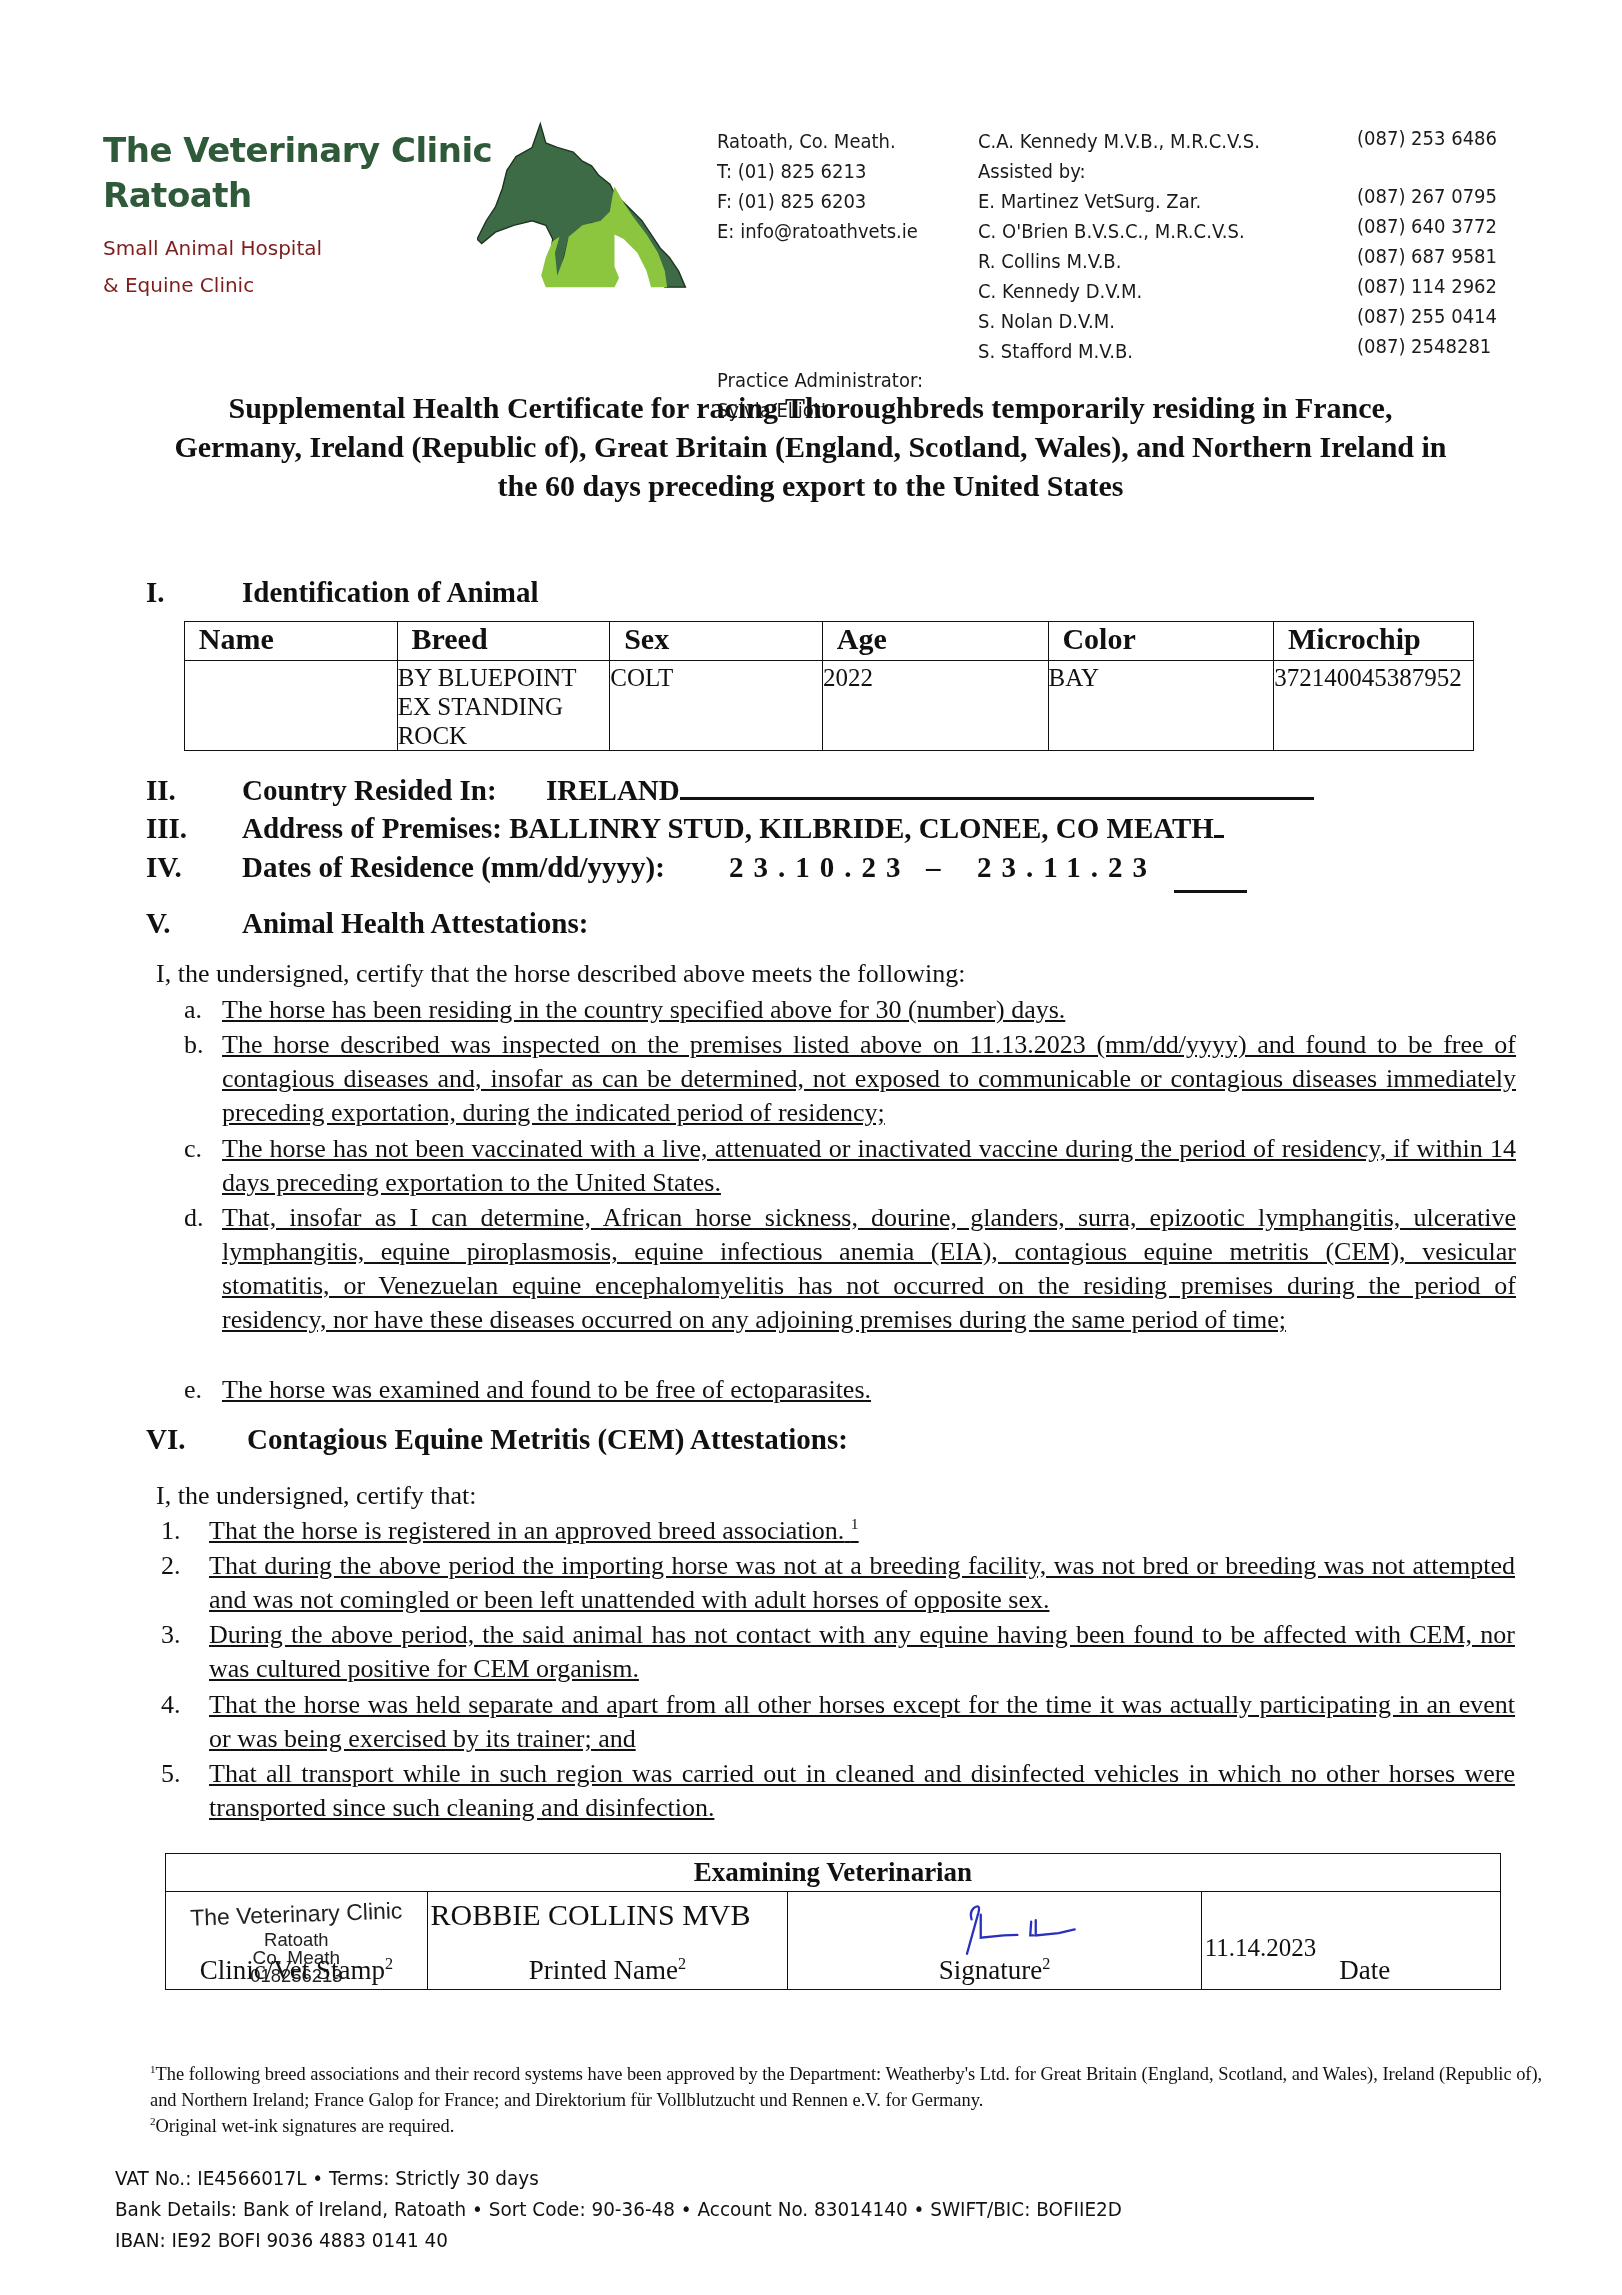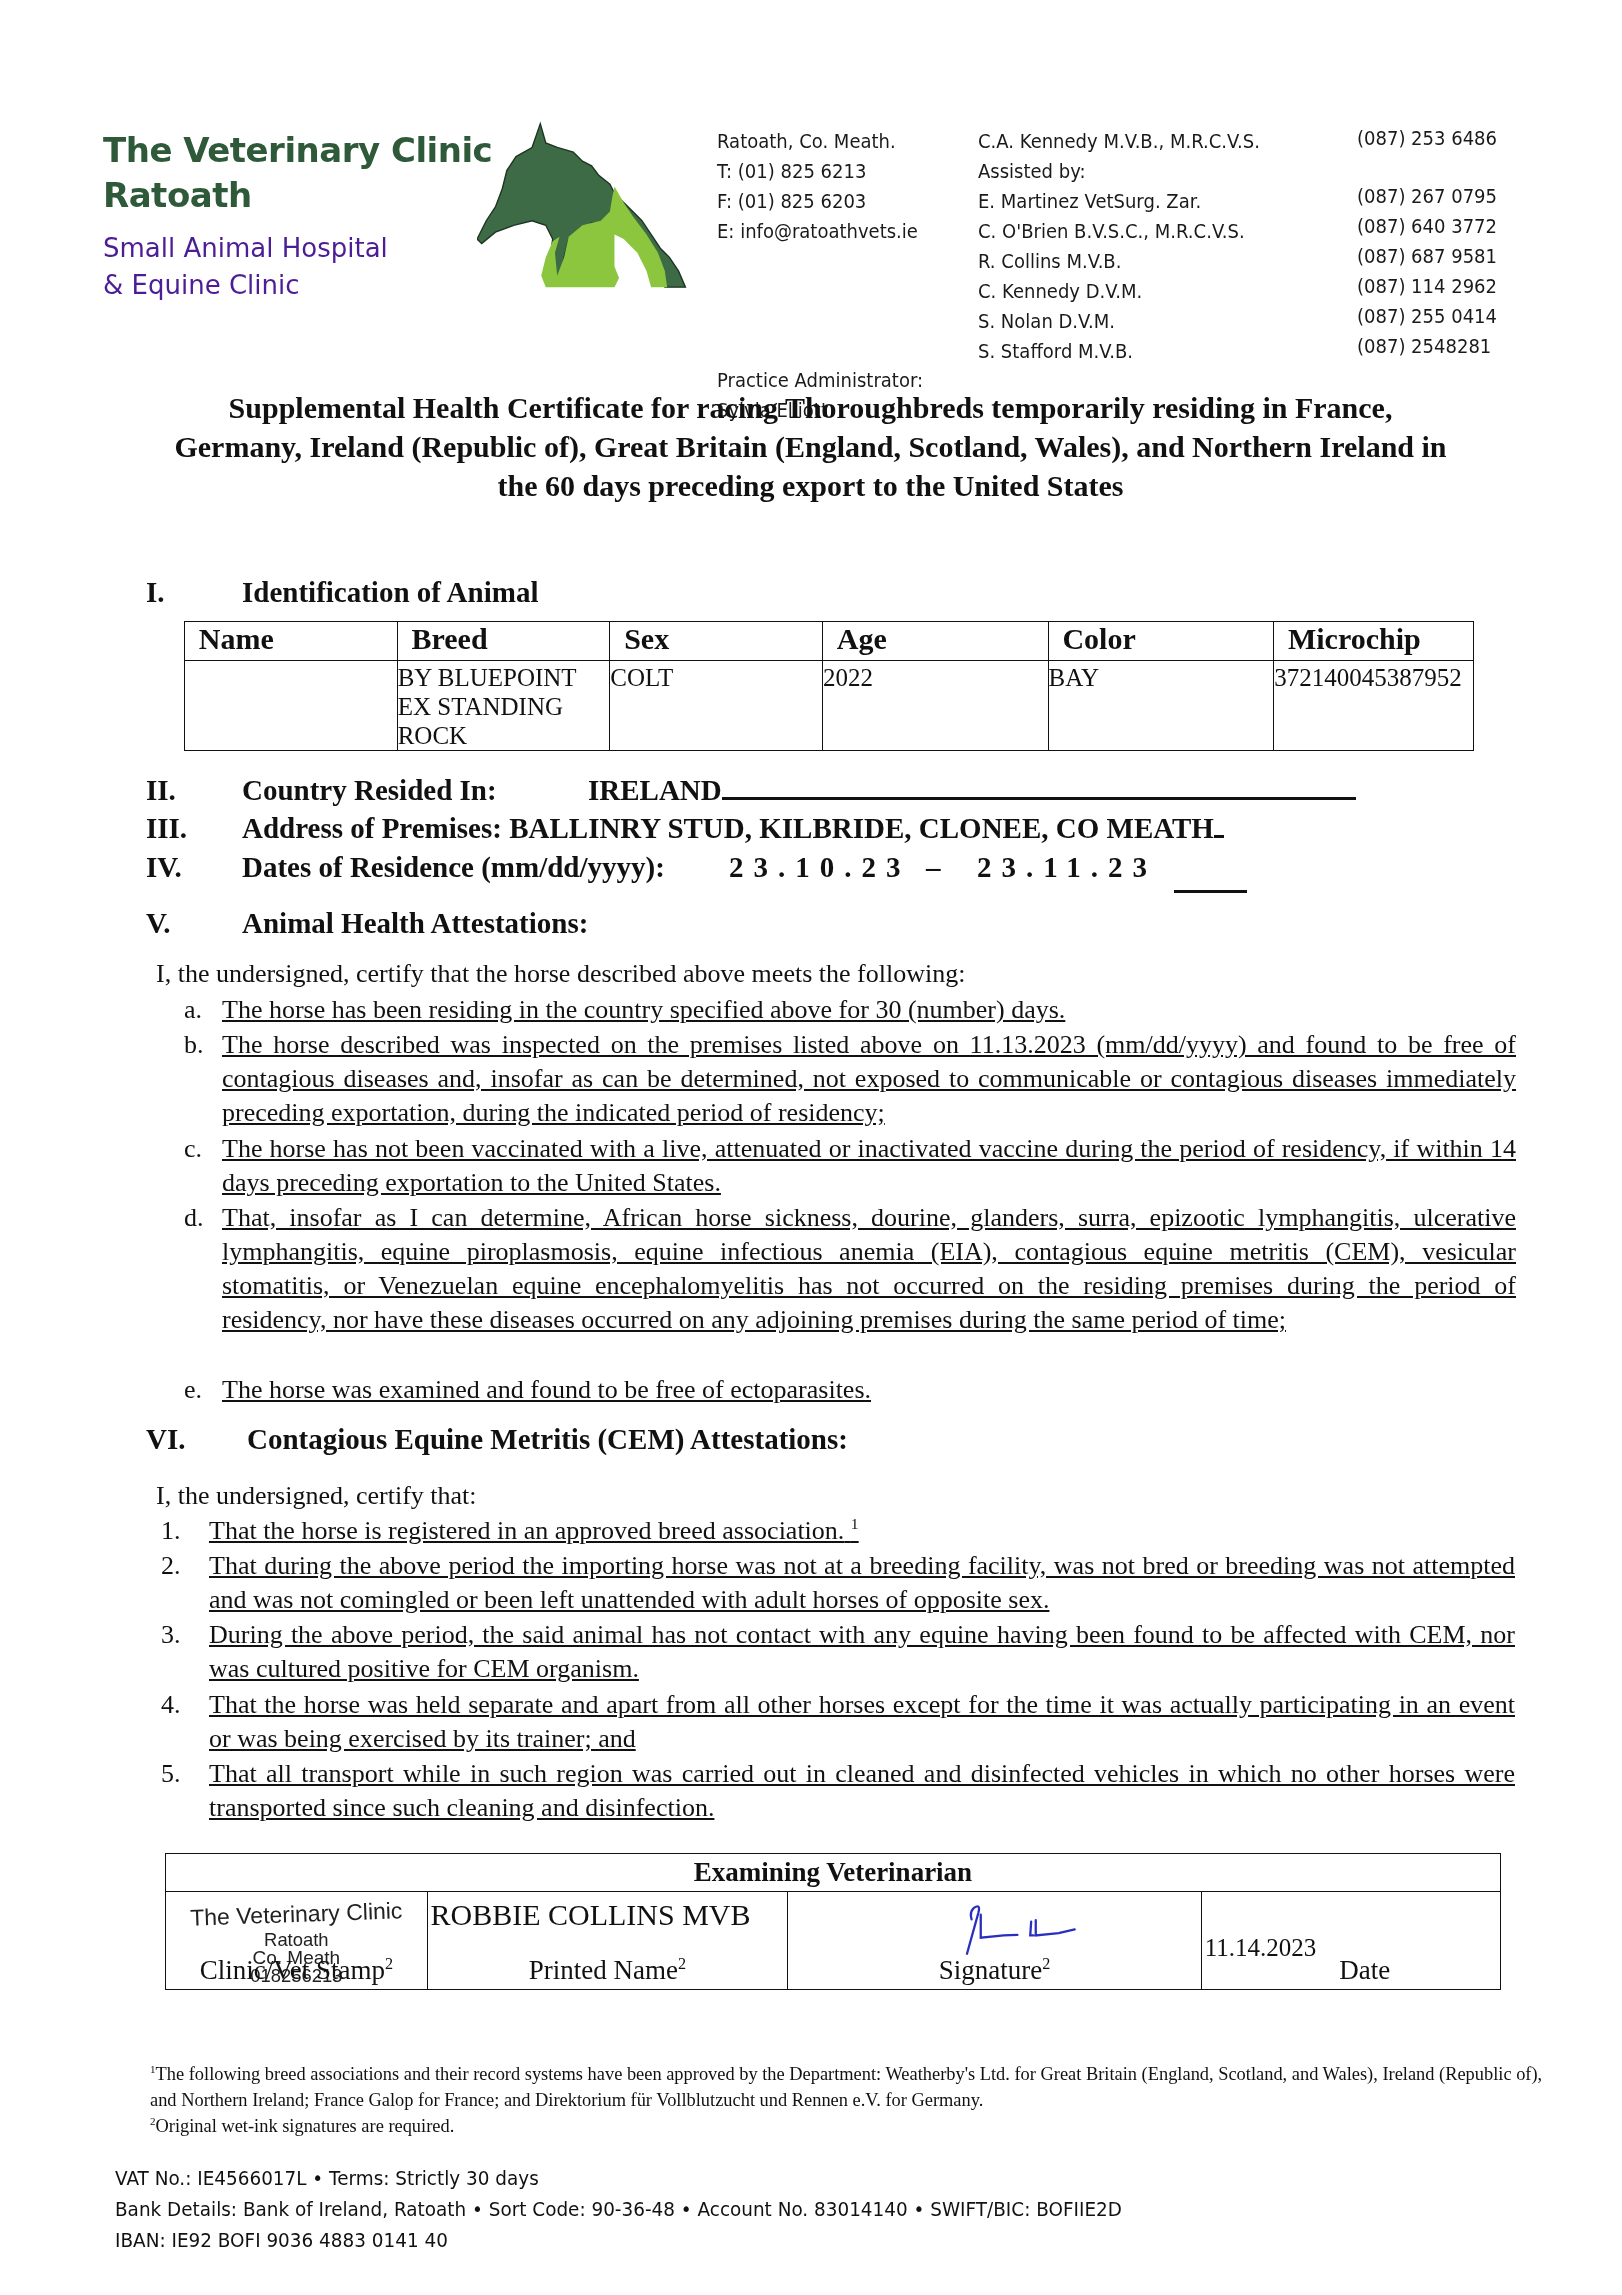--- a/index.html
+++ b/index.html
@@ -3,21 +3,21 @@
 <meta charset="utf-8">
 <style>
   html, body { margin: 0; padding: 0; background: #ffffff; }
   body { width: 1623px; height: 2295px; position: relative; overflow: hidden; color: #111; }
   .abs { position: absolute; }
   .sans { font-family: "DejaVu Sans", sans-serif; }
   .serif { font-family: "Liberation Serif", "DejaVu Serif", serif; }
 
   
   .logo-title { left: 103px; top: 128px; font-size: 34px; font-weight: bold; color: #2f5a3a; line-height: 45px; letter-spacing: -0.5px; }
-  .logo-sub { left: 103px; top: 230px; font-size: 26px; color: #4c1d95; line-height: 37px; }
+  .logo-sub { left: 103px; top: 230px; font-size: 20px; color: #7f1d1d; line-height: 37px; }
   .horse { left: 477px; top: 120px; width: 220px; height: 174px; }
 
   .contact { font-size: 20px; line-height: 30px; color: #1a1a1a; transform: scaleX(0.9); transform-origin: left top; }
   .contact-col1 { left: 717px; top: 126px; }
   .contact-col1 .gap { height: 119px; }
   .contact-col2 { left: 978px; top: 126px; }
   .contact-col3 { left: 1357px; top: 123px; }
   .contact-col3 .gap { height: 27.5px; }
 
   
@@ -137,21 +137,21 @@
       <td>2022</td>
       <td>BAY</td>
       <td>372140045387952</td>
     </tr>
   </tbody>
 </table>
 
 <div class="abs serif field-line" style="left:146px; top:774px;">
   <span style="position:absolute; left:0;">II.</span>
   <span style="position:absolute; left:96px;">Country Resided In:</span>
-  <span style="position:absolute; left:442px;">
+  <span style="position:absolute; left:400px;">
     <span>IRELAND</span><span class="uline" style="width:634px;"></span>
   </span>
 </div>
 <div class="abs serif field-line" style="left:146px; top:812px;">
   <span style="position:absolute; left:0;">III.</span>
   <span style="position:absolute; left:96px;">
     <span>Address of Premises:</span>
     <span>BALLINRY STUD, KILBRIDE, CLONEE, CO MEATH</span><span class="uline" style="width:10px;"></span>
   </span>
 </div>

